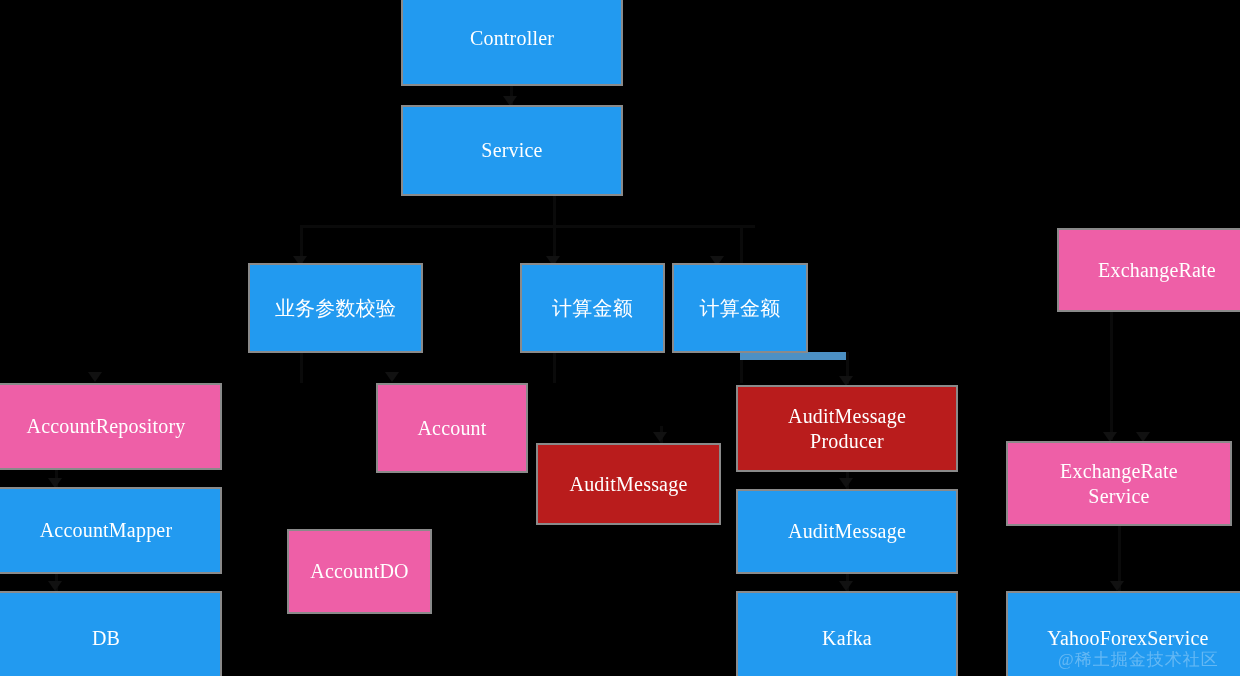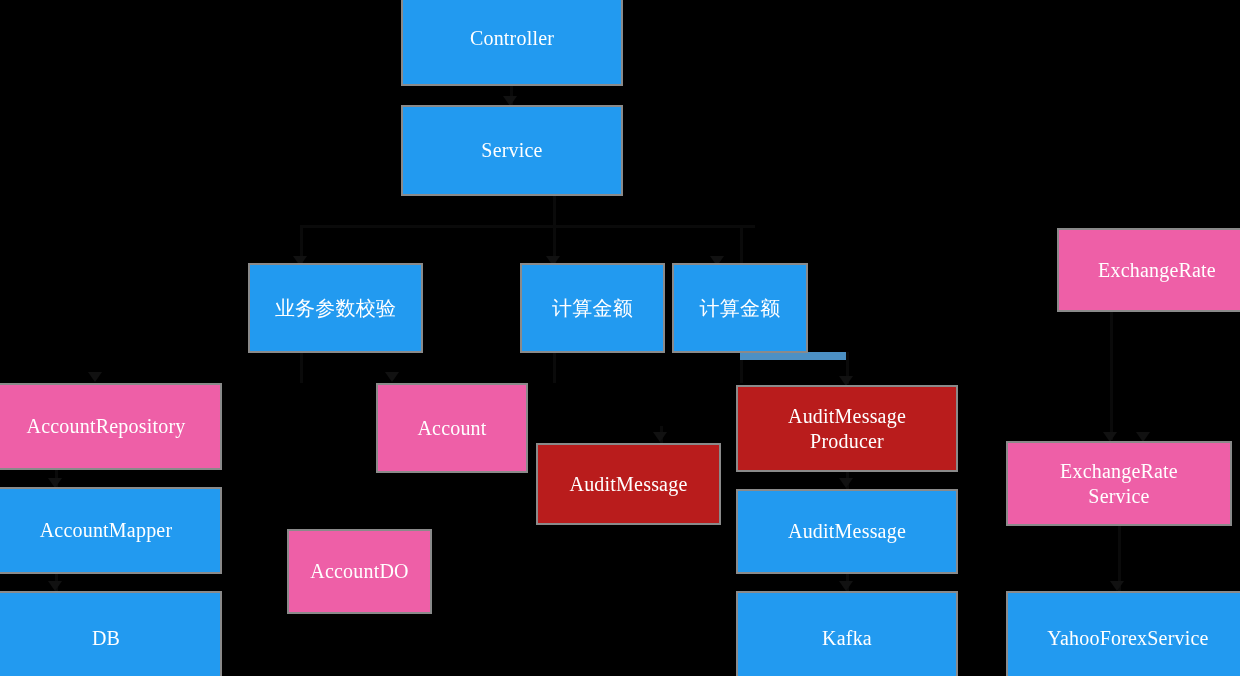--- a/index.html
+++ b/index.html
@@ -150,14 +150,15 @@
   <div class="node green" style="left:536px;  top:443px; width:185px; height:82px;">AuditMessage</div>
 
   <div class="node blue" style="left:736px;  top:489px; width:222px; height:85px;">AuditMessage</div>
 
   <div class="node blue" style="left:-10px;  top:591px; width:232px; height:95px;">DB</div>
 
   <div class="node blue" style="left:736px;  top:591px; width:222px; height:95px;">Kafka</div>
 
   <div class="node blue" style="left:1006px; top:591px; width:244px; height:95px;">YahooForexService</div>
 
+  <div class="watermark" style="left:1058px; top:648px;">@稀土掘金技术社区</div>
 
 </div>
 
 </body></html>

